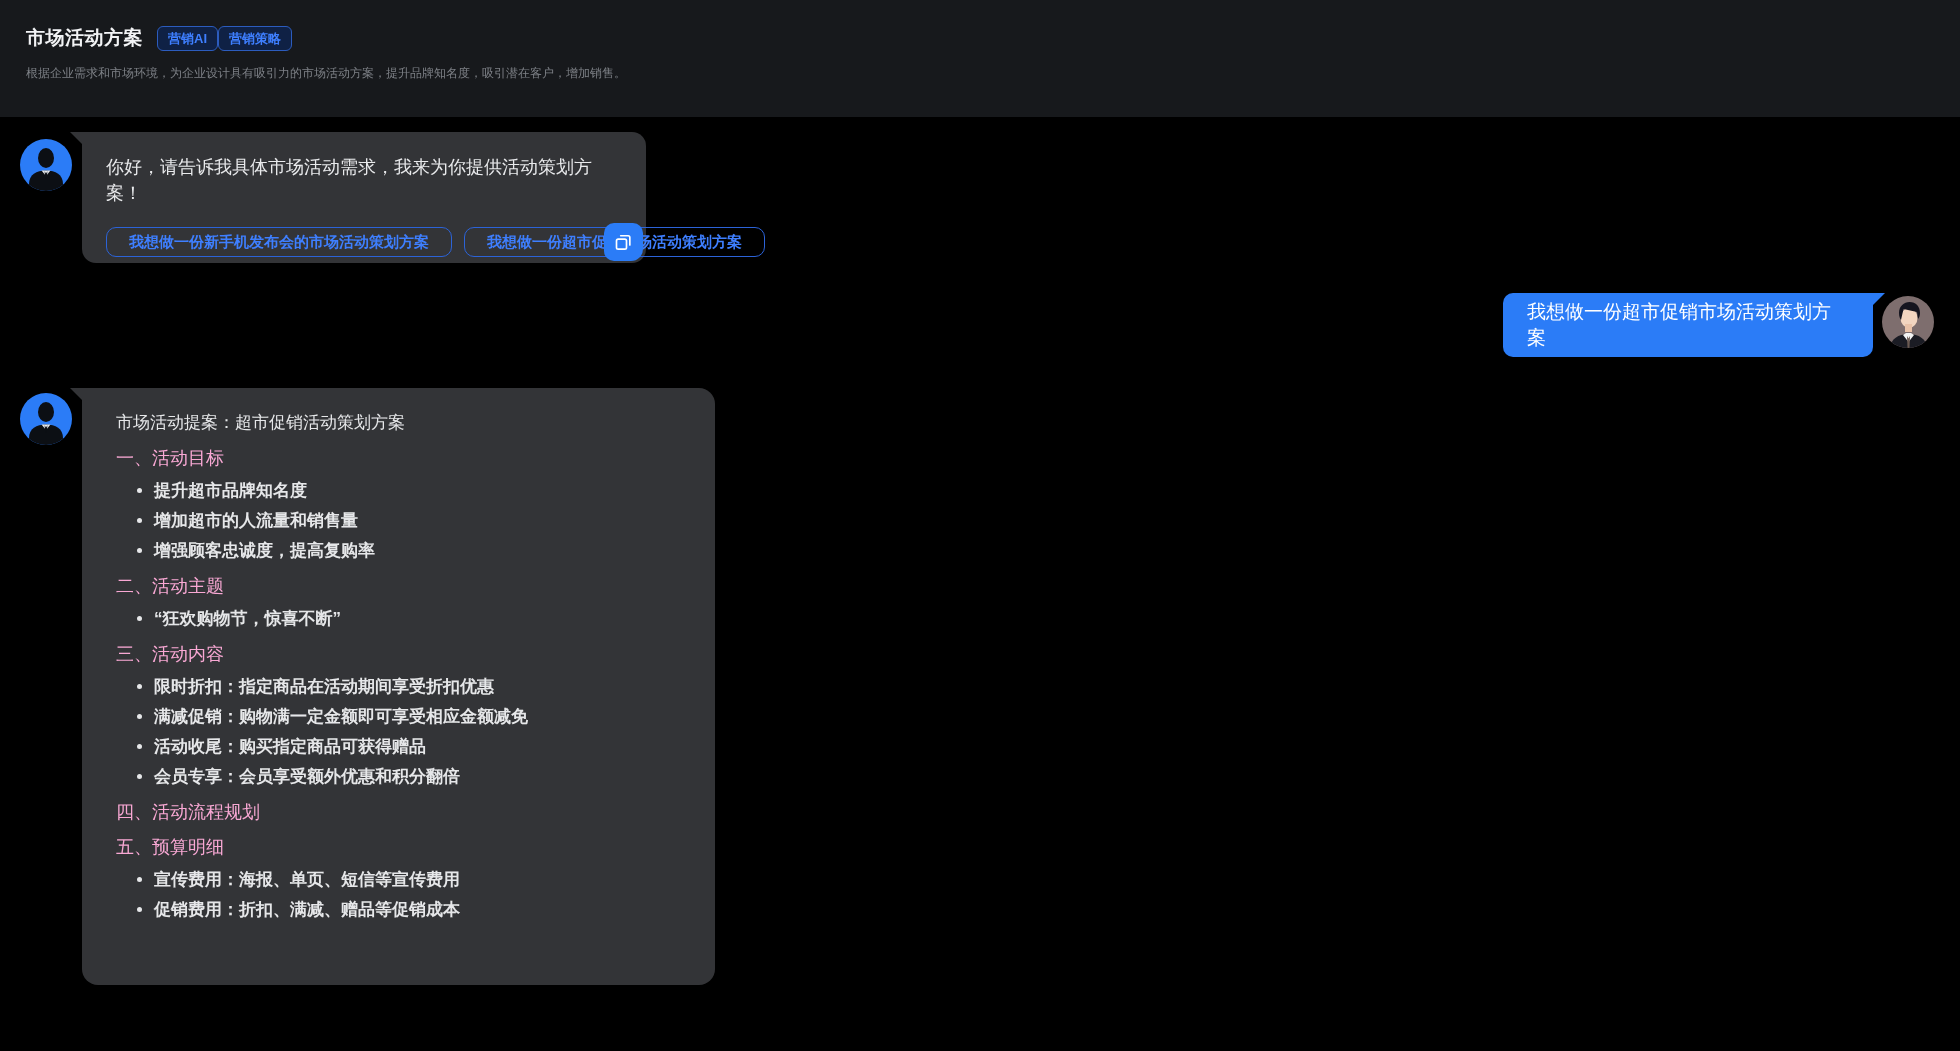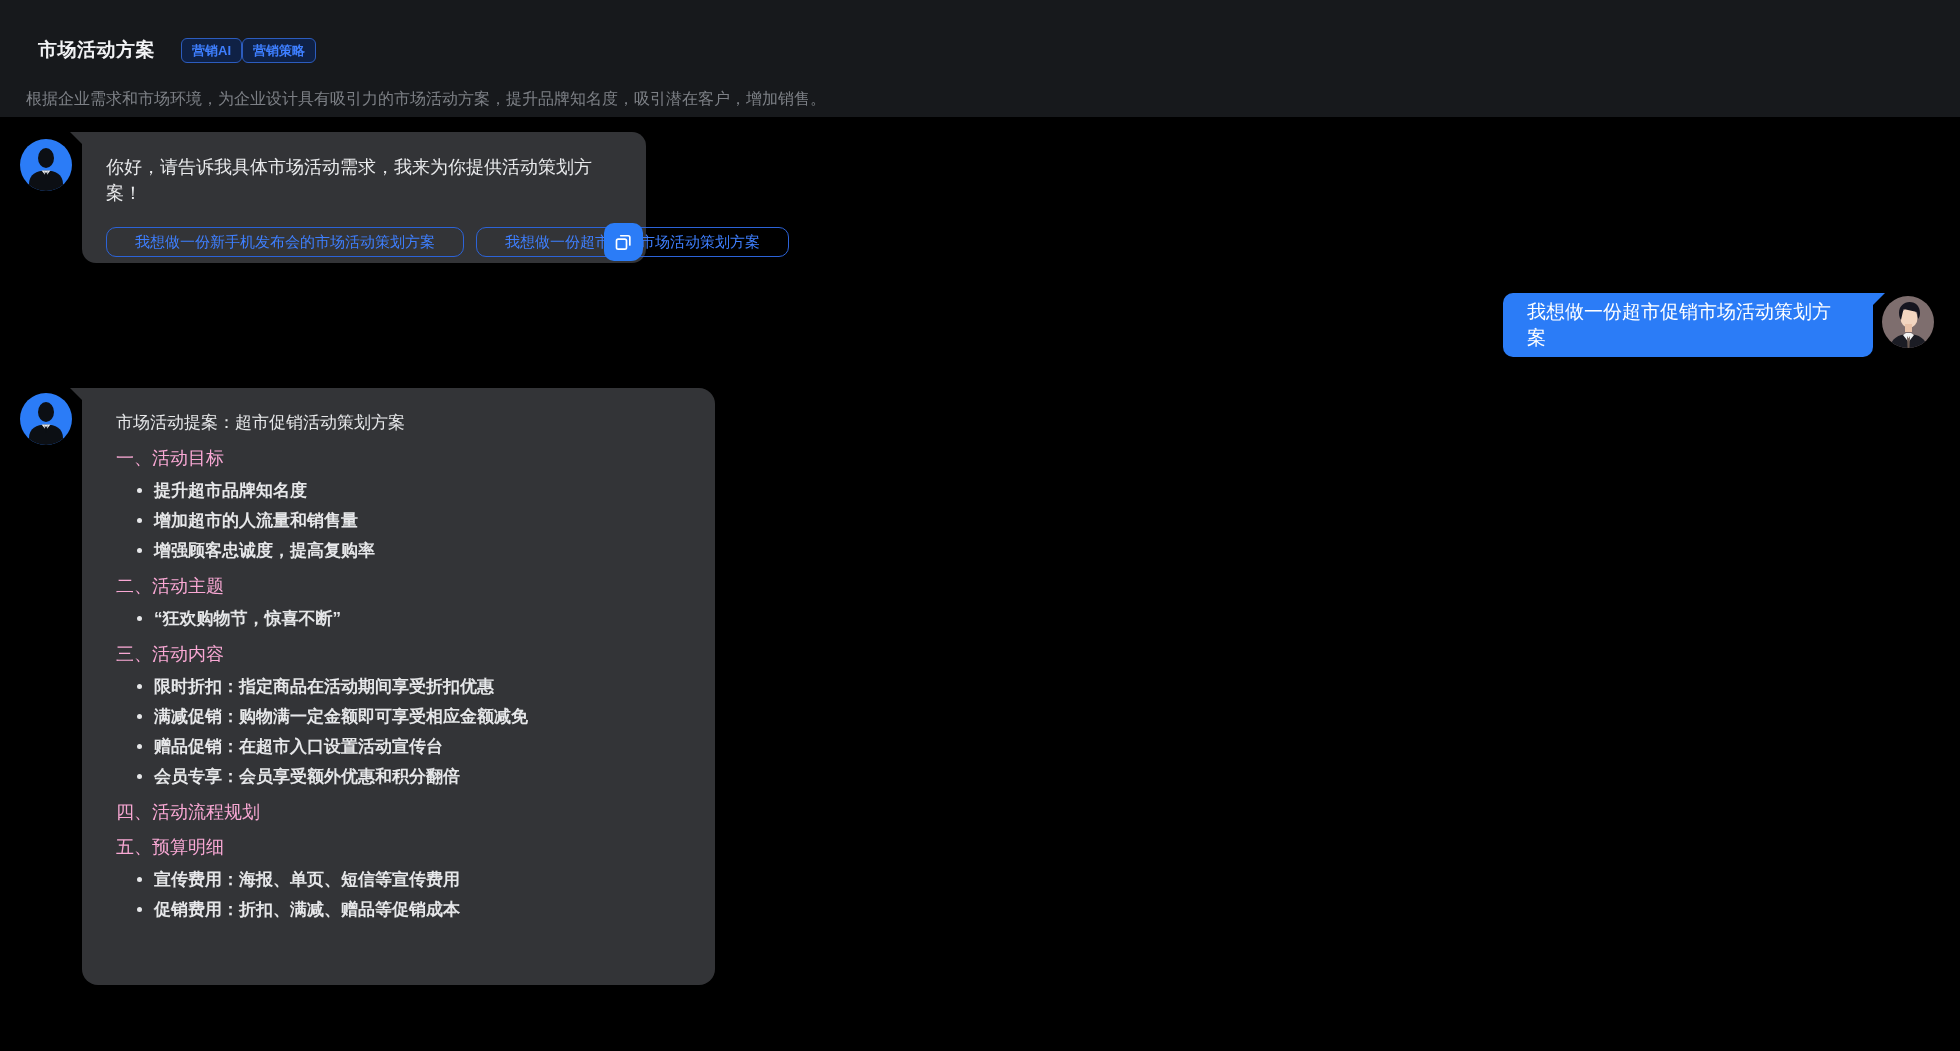--- a/index.html
+++ b/index.html
@@ -4,43 +4,43 @@
 <style>
   html,body{margin:0;padding:0;}
   body{
     width:1960px;height:1051px;position:relative;overflow:hidden;
     background:#000;font-family:"Liberation Sans",sans-serif;
   }
   
   .header{position:absolute;left:0;top:0;width:1960px;height:117px;background:#17191c;
     box-sizing:border-box;padding:25px 26px 0;}
   .header-row{display:flex;align-items:center;gap:14px;}
-  .page-title{margin:12px;font-size:19px;font-weight:bold;color:#f2f3f5;letter-spacing:.5px;}
+  .page-title{margin:0;font-size:19px;font-weight:bold;color:#f2f3f5;letter-spacing:.5px;}
   .badges{display:flex;gap:0;}
   .badge{font-size:13px;font-weight:bold;color:#3e7fff;background:#0f2145;border:1px solid #2c5cbe;
     border-radius:6px;padding:5px 10px;line-height:1;}
-  .subtitle{margin:14px 0 0;font-size:16px;color:#7d8086;}
+  .subtitle{margin:14px 0 0;font-size:12px;color:#7d8086;}
 
   
   .avatar{position:absolute;width:52px;height:52px;border-radius:50%;overflow:hidden;}
   .avatar svg{display:block;width:100%;height:100%;}
   #avatar-bot-1{left:20px;top:139px;}
   #avatar-bot-2{left:20px;top:393px;}
   #avatar-user{left:1882px;top:296px;}
 
   
   .bubble{position:absolute;background:#333437;color:#e9eaec;box-sizing:border-box;}
   .tail-left::before{content:"";position:absolute;left:-12px;top:0;width:0;height:0;
     border-top:12px solid #333437;border-left:12px solid transparent;}
   .bubble-bot1{left:82px;top:132px;width:564px;height:131px;border-radius:0 14px 14px 14px;
     padding:22px 24px;}
   .greeting-text{margin:0;font-size:18px;line-height:26px;}
   .suggestions{display:flex;gap:12px;margin-top:21px;}
   .suggestion-btn{background:transparent;border:1px solid #2c63d8;color:#3e7fff;font-size:15px;
-    height:30px;padding:0 28px;border-radius:10px;cursor:pointer;font-family:inherit;white-space:nowrap;}
+    height:30px;padding:0 22px;border-radius:10px;cursor:pointer;font-family:inherit;white-space:nowrap;font-weight:bold;}
   .copy-btn{position:absolute;right:3px;bottom:2px;width:39px;height:38px;background:#2b7cf7;
     border:none;border-radius:10px 10px 12px 10px;display:flex;align-items:center;justify-content:center;
     cursor:pointer;padding:0;}
 
   .bubble-user{left:1503px;top:293px;width:370px;height:64px;background:#2b7cf7;color:#fff;
     border-radius:10px 0 10px 10px;display:flex;align-items:center;padding:0 24px;font-size:19px;}
   .tail-right::before{content:"";position:absolute;right:-12px;top:0;width:0;height:0;
     border-top:12px solid #2b7cf7;border-right:12px solid transparent;}
 
   .bubble-bot2{left:82px;top:388px;width:633px;border-radius:0 16px 16px 16px;
@@ -123,21 +123,21 @@
         <li>增强顾客忠诚度，提高复购率</li>
       </ul>
       <p class="section-heading">二、活动主题</p>
       <ul>
         <li>“狂欢购物节，惊喜不断”</li>
       </ul>
       <p class="section-heading">三、活动内容</p>
       <ul>
         <li>限时折扣：指定商品在活动期间享受折扣优惠</li>
         <li>满减促销：购物满一定金额即可享受相应金额减免</li>
-        <li>赠品促销：在超市入口设置活动宣传台</li>
+        <li>活动收尾：购买指定商品可获得赠品</li>
         <li>会员专享：会员享受额外优惠和积分翻倍</li>
       </ul>
       <p class="section-heading">四、活动流程规划</p>
       <p class="section-heading">五、预算明细</p>
       <ul>
         <li>宣传费用：海报、单页、短信等宣传费用</li>
         <li>促销费用：折扣、满减、赠品等促销成本</li>
       </ul>
     </div>
 </div>

